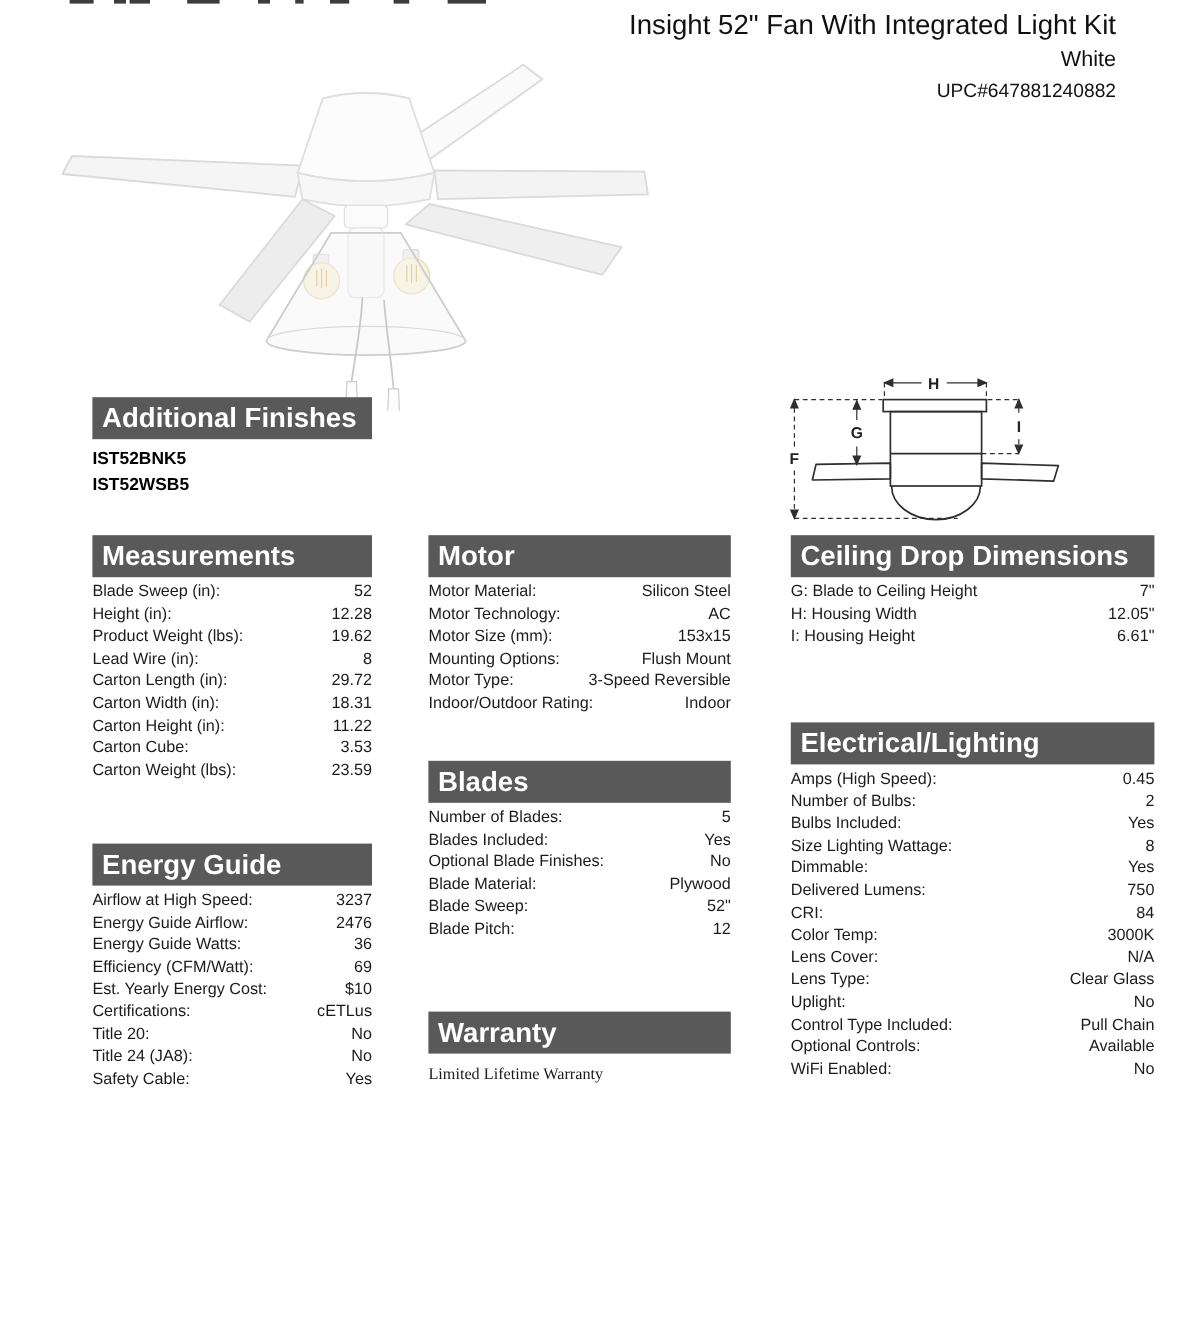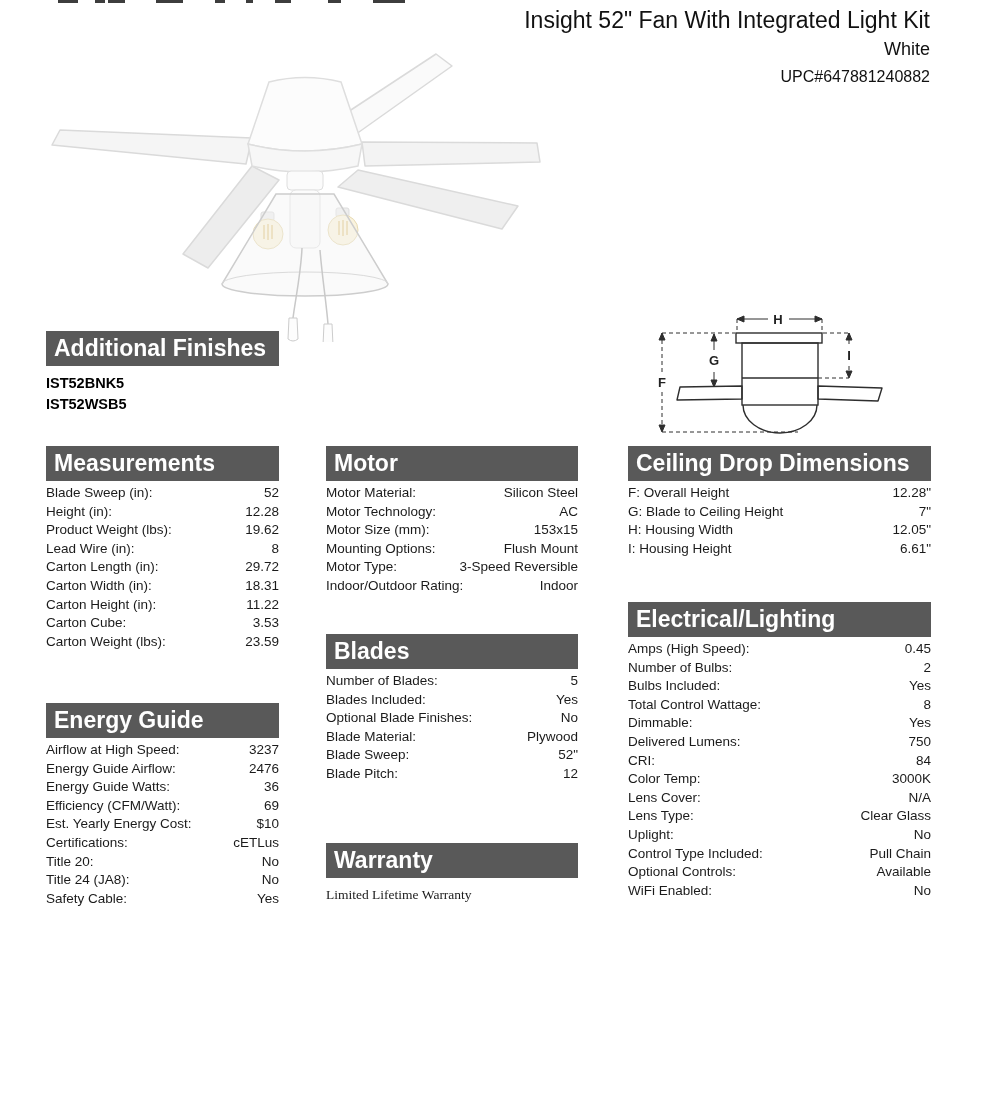--- a/index.html
+++ b/index.html
@@ -11,21 +11,21 @@
   .topcrop{position:absolute;left:58px;top:0;height:3px;display:flex;}
   .topcrop i{display:block;height:3px;background:#3d3d3d;}
 
   
   .prod-header{position:absolute;top:5px;right:70px;text-align:right;}
   .prod-title{font-size:23px;line-height:30px;color:#111;}
   .prod-finish{font-size:18px;line-height:28px;color:#111;}
   .prod-upc{font-size:16px;line-height:27px;color:#111;}
 
   
-  .spec-section{position:absolute;}
+  .spec-section{position:absolute;margin-left:31px;}
   .bar{background:#595959;color:#fff;font-size:23px;font-weight:bold;height:35px;
        line-height:35px;padding-left:8px;margin:0;white-space:nowrap;overflow:hidden;}
   .rows{margin-top:3px;}
   .row{display:flex;justify-content:space-between;font-size:13.5px;line-height:18.6px;white-space:nowrap;}
   .lbl{text-align:right;}
   .val{text-align:left;}
   .finishes{margin-top:7px;}
   .finish-item{font-size:14.5px;font-weight:bold;line-height:21px;color:#000;}
   .warranty-text{font-size:13.5px;margin-top:9px;font-family:Liberation Serif, serif;}
 
@@ -310,24 +310,20 @@
 </section>
 
 <section class="spec-section" style="left:326px;top:843px;width:252px">
   <h2 class="bar">Warranty</h2>
   <div class="warranty-text">Limited Lifetime Warranty</div>
 </section>
 
 <section class="spec-section" style="left:628px;top:446px;width:303px">
   <h2 class="bar">Ceiling Drop Dimensions</h2>
   <div class="rows">
-  <div class="row">
-    <span class="lbl">F: Overall Height</span>
-    <span class="val">12.28"</span>
-  </div>
 
   <div class="row">
     <span class="lbl">G: Blade to Ceiling Height</span>
     <span class="val">7"</span>
   </div>
 
   <div class="row">
     <span class="lbl">H: Housing Width</span>
     <span class="val">12.05"</span>
   </div>
@@ -352,21 +348,21 @@
     <span class="lbl">Number of Bulbs:</span>
     <span class="val">2</span>
   </div>
 
   <div class="row">
     <span class="lbl">Bulbs Included:</span>
     <span class="val">Yes</span>
   </div>
 
   <div class="row">
-    <span class="lbl">Total Control Wattage:</span>
+    <span class="lbl">Size Lighting Wattage:</span>
     <span class="val">8</span>
   </div>
 
   <div class="row">
     <span class="lbl">Dimmable:</span>
     <span class="val">Yes</span>
   </div>
 
   <div class="row">
     <span class="lbl">Delivered Lumens:</span>

